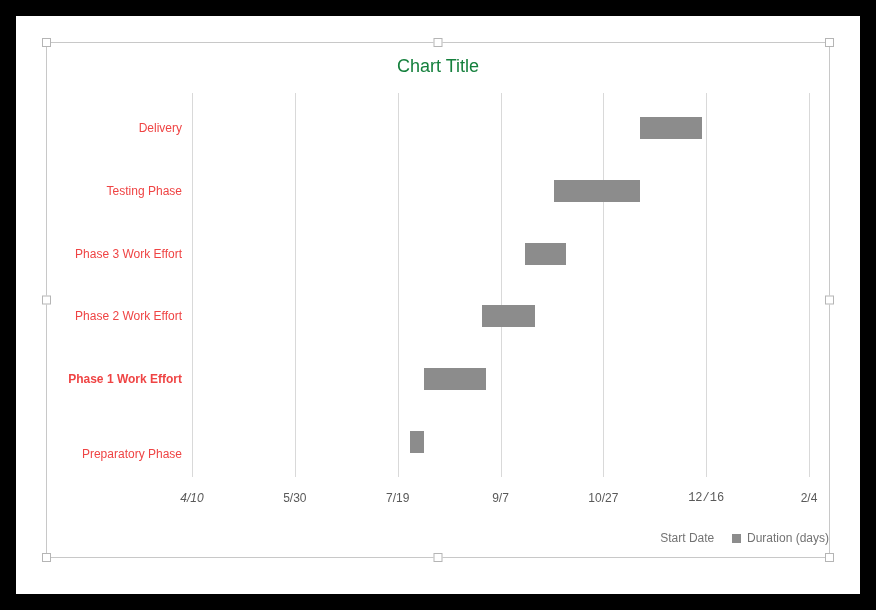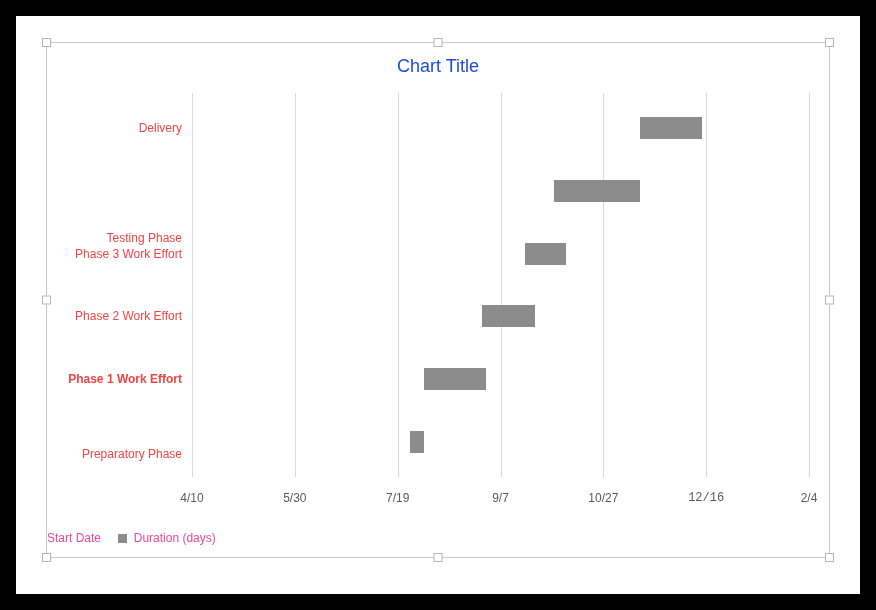--- a/index.html
+++ b/index.html
@@ -8,27 +8,27 @@
   .sel-frame{position:absolute;left:30px;top:26px;right:30px;bottom:36px;border:1px solid #c8c8c8;}
   .sel-handle{position:absolute;width:7px;height:7px;background:#fff;border:1px solid #b5b5b5}
   .sel-handle.tl{left:-5px;top:-5px}
   .sel-handle.tr{right:-5px;top:-5px}
   .sel-handle.bl{left:-5px;bottom:-5px}
   .sel-handle.br{right:-5px;bottom:-5px}
   .sel-handle.tm{left:50%;top:-5px;transform:translateX(-50%)}
   .sel-handle.bm{left:50%;bottom:-5px;transform:translateX(-50%)}
   .sel-handle.lm{left:-5px;top:50%;transform:translateY(-50%)}
   .sel-handle.rm{right:-5px;top:50%;transform:translateY(-50%)}
-  .chart-title{position:absolute;top:13px;left:0;right:0;text-align:center;font-size:18px;color:#1d4ed8}
+  .chart-title{position:absolute;top:13px;left:0;right:0;text-align:center;font-size:18px;color:#15803d}
   .plot-area{position:absolute;left:145px;right:20px;top:50px;bottom:80px}
   .grid-line{position:absolute;top:0;bottom:0;width:1px;background:#d9d9d9}
   .x-tick{position:absolute;bottom:-28px;transform:translateX(-50%);font-size:12px;color:#595959;white-space:nowrap}
   .y-label{position:absolute;right:100%;margin-right:10px;transform:translateY(-50%);font-size:12px;color:#ef4444;white-space:nowrap;text-align:right}
   .bar-seg{position:absolute;height:22px;transform:translateY(-50%)}
-  .legend{position:absolute;left:0;right:0;bottom:12px;text-align:left;font-size:12px;color:#ec4899}
+  .legend{position:absolute;left:0;right:0;bottom:12px;text-align:right;font-size:12px;color:#737373}
   .legend-sw{display:inline-block;width:9px;height:9px;vertical-align:middle;margin:0 3px 0 14px}
 </style>
 </head>
 <body>
 
 <div class="outer-black">
   <div class="white-page">
     <div class="sel-frame">
       <div class="sel-handle tl"></div>
       <div class="sel-handle tr"></div>
@@ -36,36 +36,36 @@
       <div class="sel-handle br"></div>
       <div class="sel-handle tm"></div>
       <div class="sel-handle bm"></div>
       <div class="sel-handle lm"></div>
       <div class="sel-handle rm"></div>
 
       <div class="chart-title">Chart Title</div>
 
       <div class="plot-area" id="plot">
           <div class="grid-line" style="left: 0%;"></div>
-          <div class="x-tick" style="left: 0%;">4/10</div>
+          <div class="x-tick" style="left: 0%; font-style: italic;">4/10</div>
           <div class="grid-line" style="left: 16.6667%;"></div>
           <div class="x-tick" style="left: 16.6667%;">5/30</div>
           <div class="grid-line" style="left: 33.3333%;"></div>
           <div class="x-tick" style="left: 33.3333%;">7/19</div>
           <div class="grid-line" style="left: 50%;"></div>
           <div class="x-tick" style="left: 50%;">9/7</div>
           <div class="grid-line" style="left: 66.6667%;"></div>
           <div class="x-tick" style="left: 66.6667%; margin-top: 36px;">10/27</div>
           <div class="grid-line" style="left: 83.3333%;"></div>
           <div class="x-tick" style="left: 83.3333%; font-family: Liberation Mono, monospace;">12/16</div>
           <div class="grid-line" style="left: 100%;"></div>
           <div class="x-tick" style="left: 100%;">2/4</div>
           <div class="y-label" style="top: 9%;">Delivery</div>
           <div class="bar-seg" style="top: 9%; left: 72.6667%; width: 10%; background: rgb(140, 140, 140);"></div>
-          <div class="y-label" style="top: 25.4%; margin-top: 47px;">Testing Phase</div>
+          <div class="y-label" style="top: 25.4%;">Testing Phase</div>
           <div class="bar-seg" style="top: 25.4%; left: 58.6667%; width: 14%; background: rgb(140, 140, 140);"></div>
           <div class="y-label" style="top: 41.8%; text-align: right;">Phase 3 Work Effort</div>
           <div class="bar-seg" style="top: 41.8%; left: 54%; width: 6.66667%; background: rgb(140, 140, 140);"></div>
           <div class="y-label" style="top: 58.2%; text-align: center;">Phase 2 Work Effort</div>
           <div class="bar-seg" style="top: 58.2%; left: 47%; width: 8.66667%; background: rgb(140, 140, 140);"></div>
           <div class="y-label" style="top: 74.6%; font-weight: bold;">Phase 1 Work Effort</div>
           <div class="bar-seg" style="top: 74.6%; left: 37.6667%; width: 10%; background: rgb(140, 140, 140);"></div>
           <div class="y-label" style="top: 91%; margin-top: 12px;">Preparatory Phase</div>
           <div class="bar-seg" style="top: 91%; left: 35.3333%; width: 2.33333%; background: rgb(140, 140, 140);"></div>
         </div>

